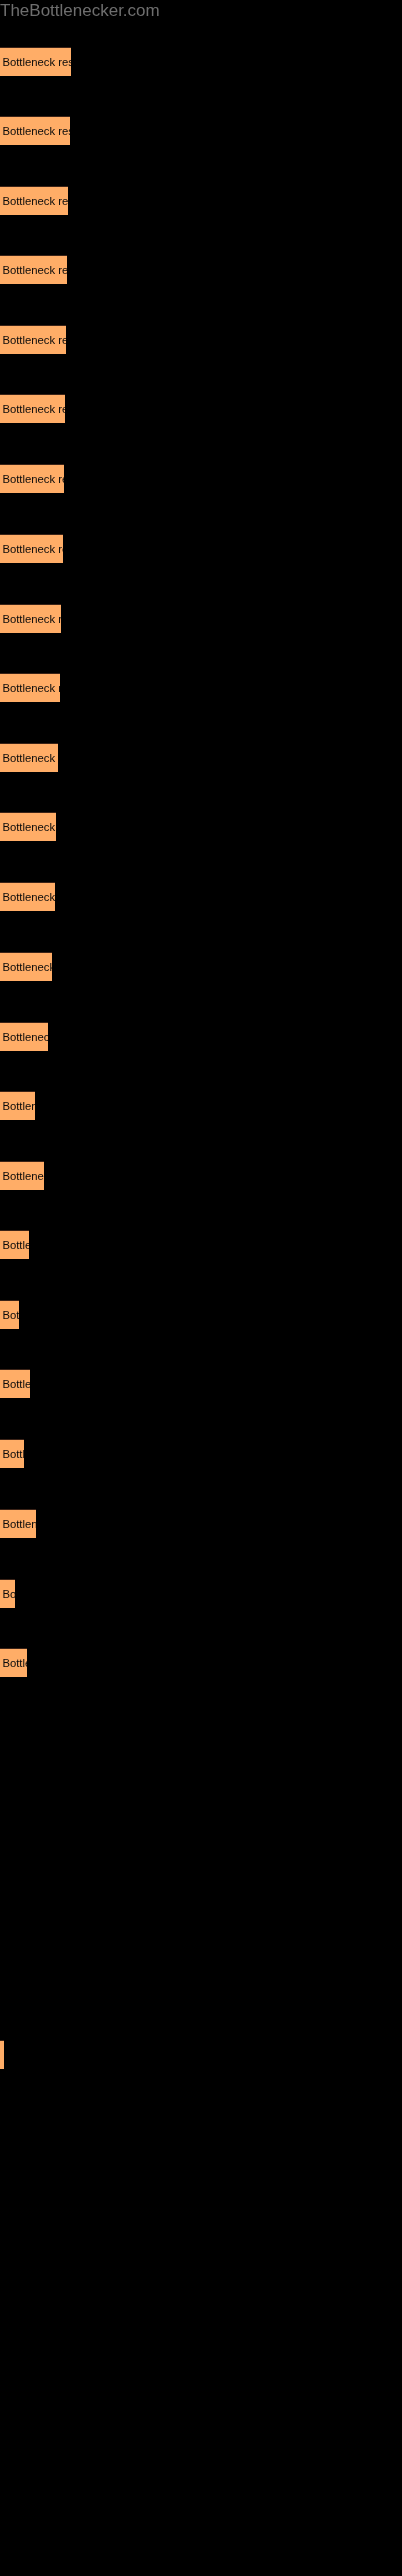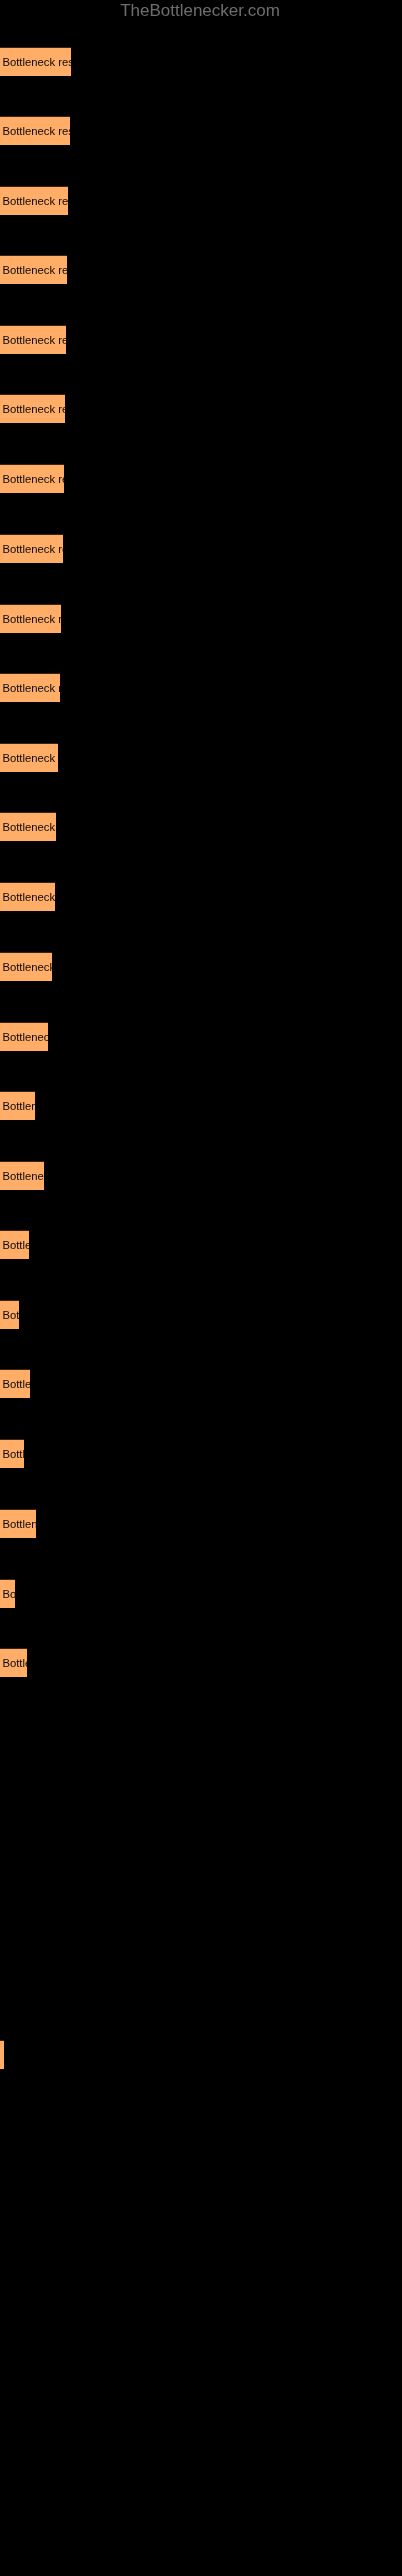--- a/index.html
+++ b/index.html
@@ -13,21 +13,21 @@
     position: relative;
     overflow: hidden;
     font-family: "Liberation Sans", sans-serif;
   }
 
   .watermark {
     position: absolute;
     top: 0px;
     left: 0px;
     width: 400px;
-    text-align: center;
+    text-align: left;
     font-family: "Liberation Sans", sans-serif;
     font-size: 17px;
     line-height: 21px;
     color: #6e6e6e;
     letter-spacing: 0px;
     white-space: nowrap;
     user-select: none;
   }
 
   .chart {

